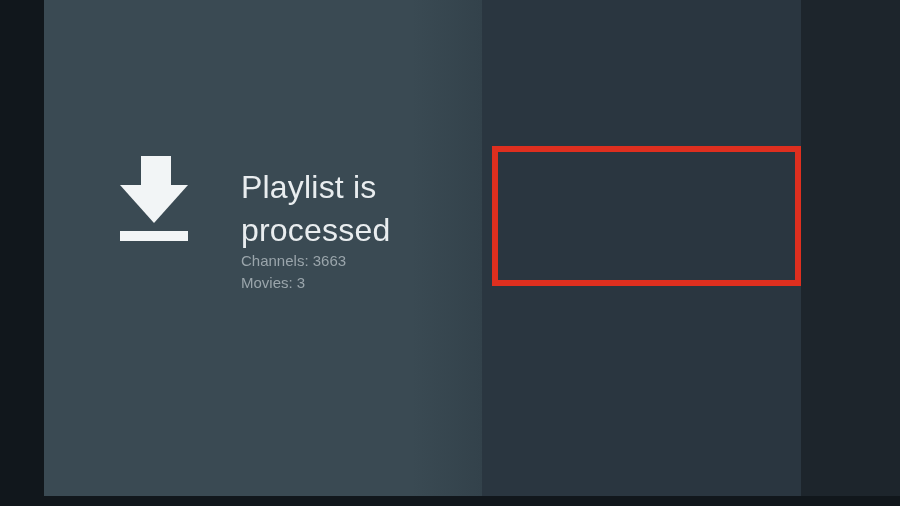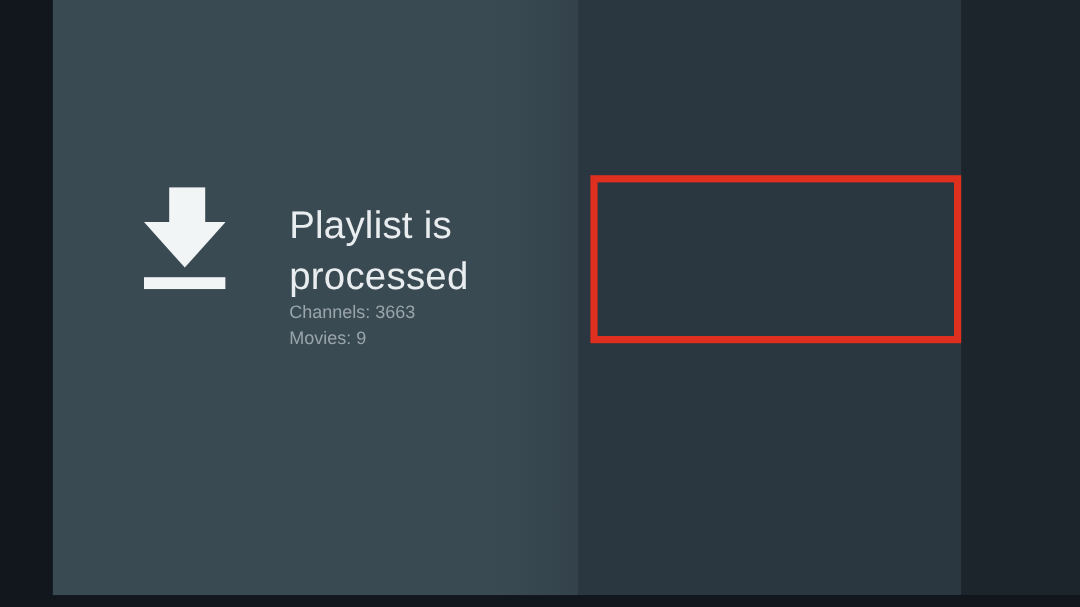--- a/index.html
+++ b/index.html
@@ -79,21 +79,21 @@
 
   <div class="left-panel">
     <svg class="download-icon" viewBox="0 0 68 85" xmlns="http://www.w3.org/2000/svg" aria-hidden="true">
       <rect x="21" y="0" width="30" height="33" fill="#F2F5F6"></rect>
       <polygon points="0,29 68,29 34,67" fill="#F2F5F6"></polygon>
       <rect x="0" y="75" width="68" height="10" fill="#F2F5F6"></rect>
     </svg>
     <div class="guidance-title">Playlist is processed</div>
     <div class="guidance-stats">
       <span class="stat">Channels: 3663</span>
-      <span class="stat">Movies: 9</span>
+      <span class="stat">Movies: 3</span>
     </div>
   </div>
 
   <div class="mid-panel">
     
   </div>
 
   <div class="highlight-annotation"></div>
 
   <div class="right-panel">

